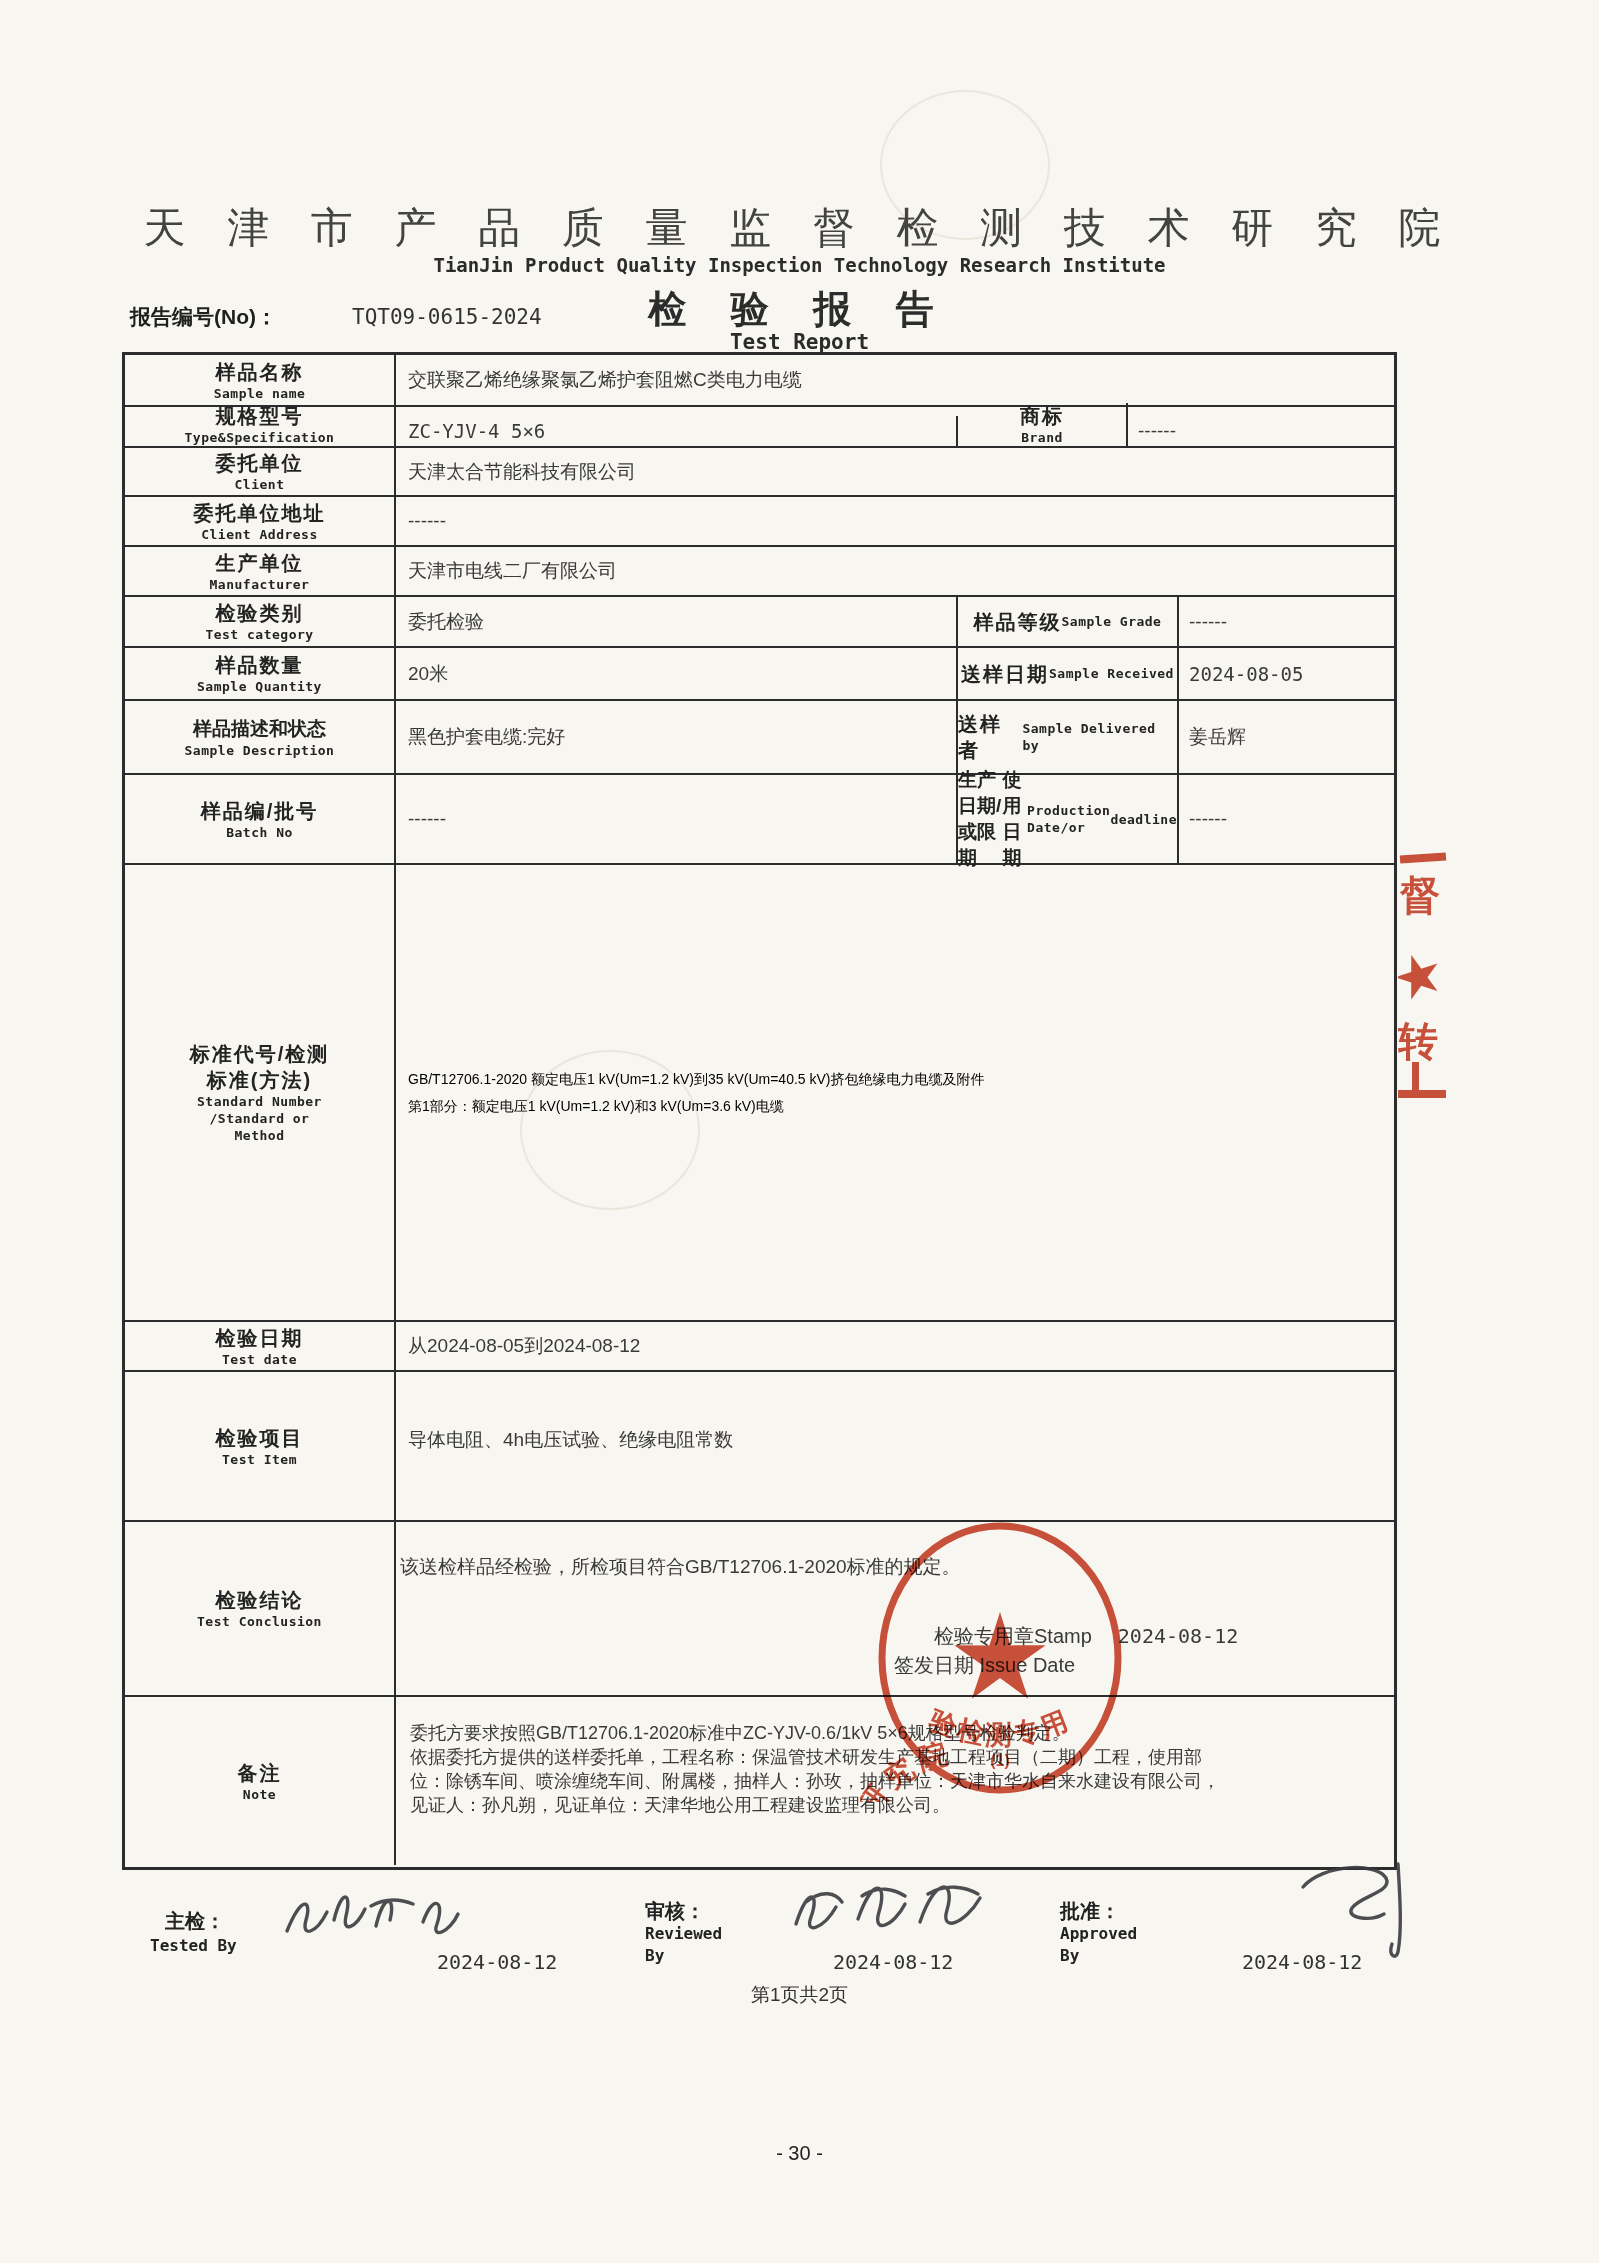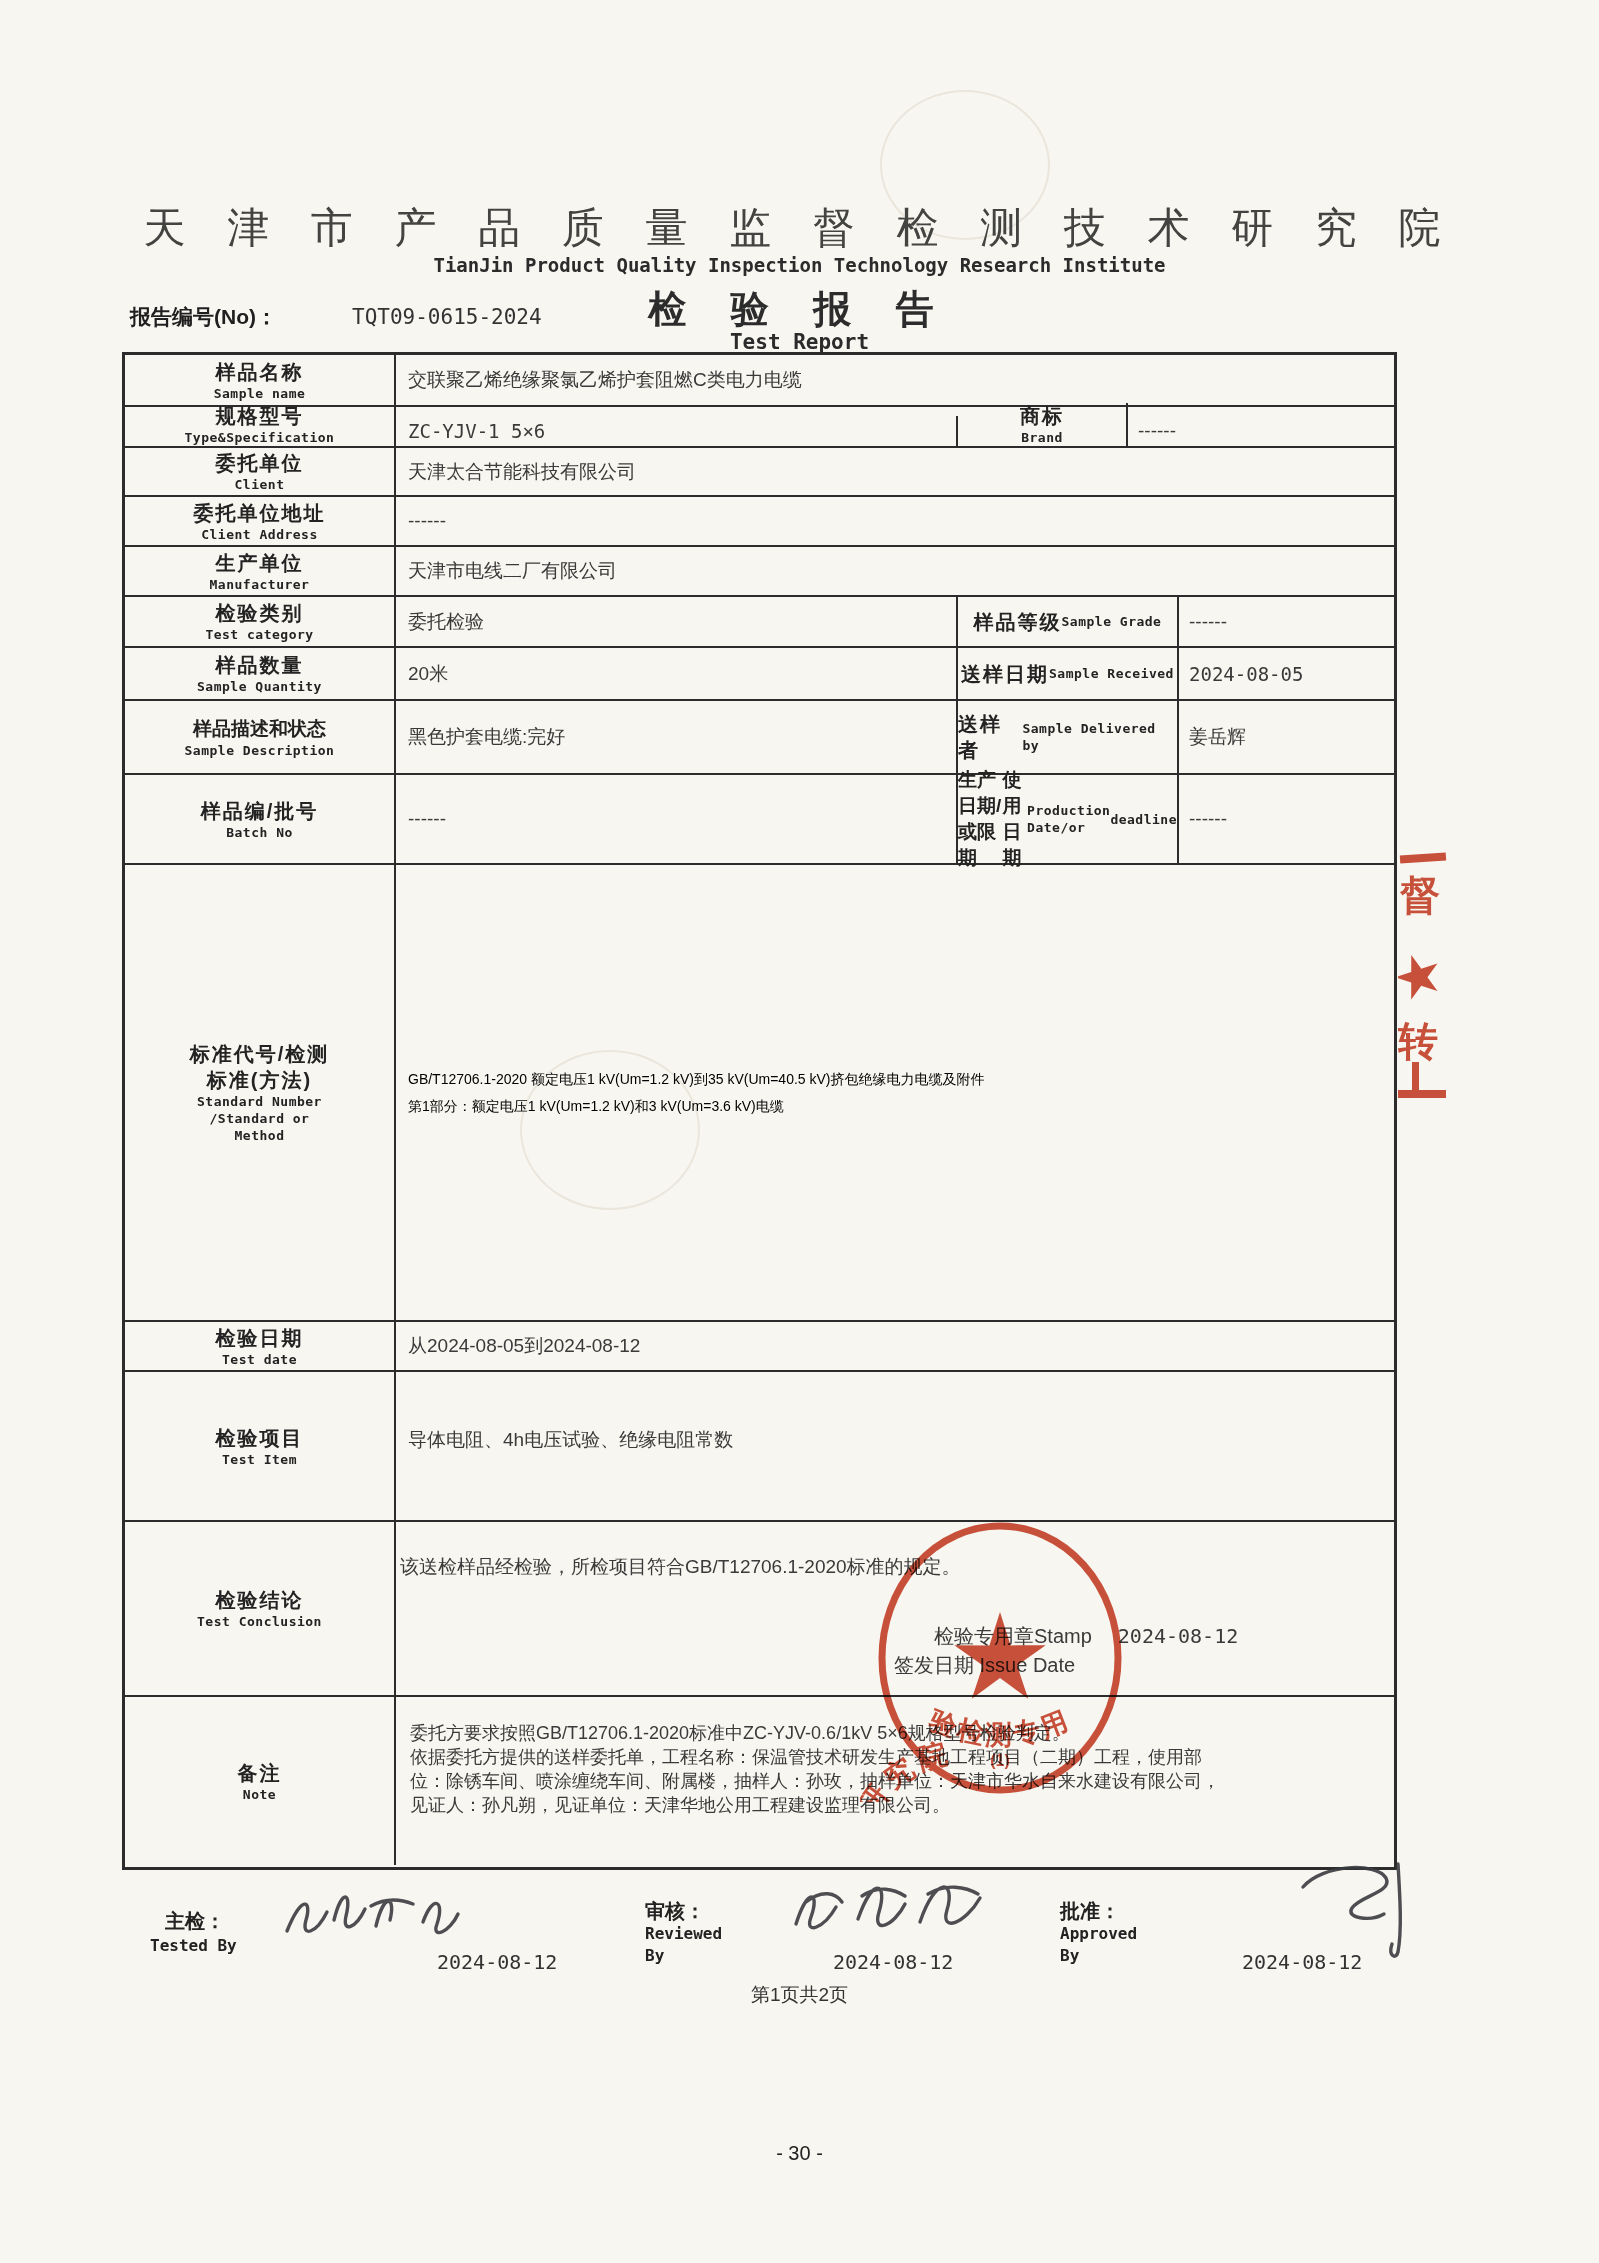--- a/index.html
+++ b/index.html
@@ -102,21 +102,21 @@
           <span class="val">交联聚乙烯绝缘聚氯乙烯护套阻燃C类电力电缆</span>
         </div>
     </div>
 
     <div class="row" style="height:41px;align-items:flex-end;">
       <div class="cell c-label">
         <span class="lbl-cn">规格型号</span>
         <span class="lbl-en">Type&amp;Specification</span>
       </div>
       <div class="cell c-val-split">
-          <span class="val val-mono">ZC-YJV-1 5×6</span>
+          <span class="val val-mono">ZC-YJV-4 5×6</span>
         </div>
       <div class="cell c-mid-spec">
         <span class="lbl-cn">商标</span>
         <span class="lbl-en">Brand</span>
       </div>
       <div class="cell c-right">
           <span class="val">------</span>
         </div>
     </div>
 

